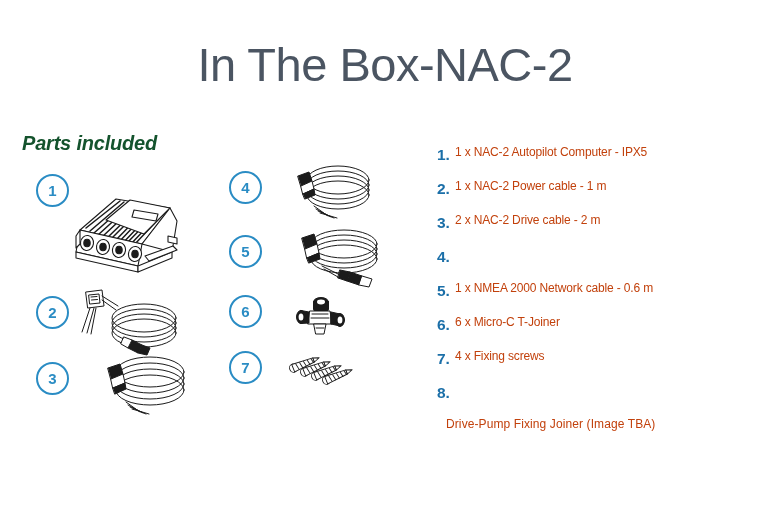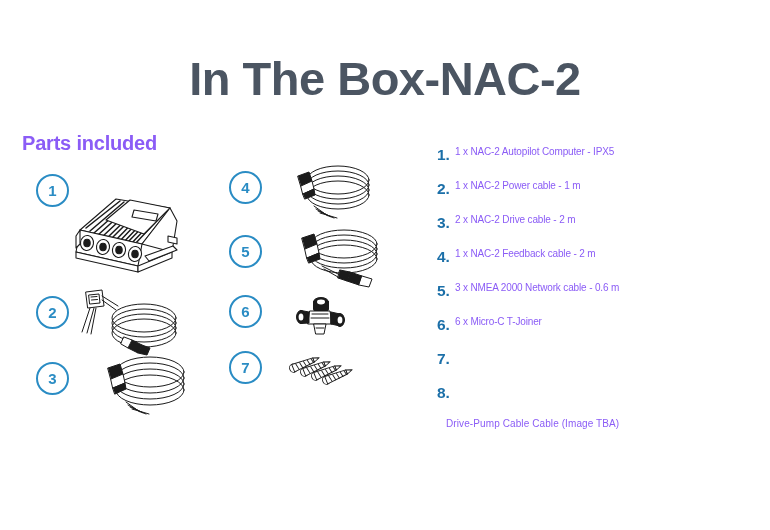--- a/index.html
+++ b/index.html
@@ -13,40 +13,41 @@
     position: relative;
     overflow: hidden;
     font-family: "Liberation Sans", sans-serif;
     -webkit-font-smoothing: antialiased;
   }
 
   
   #page-title {
     position: absolute;
     left: 0;
-    top: 54px;
+    top: 40px;
     width: 770px;
     text-align: center;
     font-size: 47px;
-    font-weight: bold;
+    font-weight: normal;
     letter-spacing: -0.5px;
     color: #4b5562;
     line-height: 1.05;
     white-space: nowrap;
   }
 
   
   #parts-heading {
     position: absolute;
     left: 22px;
     top: 132px;
     font-size: 20px;
     font-weight: bold;
-    color: #8b5cf6;
+    color: #14532d;
     letter-spacing: -0.2px;
+    font-style: italic;
   }
 
   
   .badge {
     position: absolute;
     width: 33px;
     height: 33px;
     border: 2px solid #2a8cc4;
     border-radius: 50%;
     box-sizing: border-box;
@@ -77,22 +78,22 @@
     white-space: nowrap;
   }
   .list-num {
     color: #1b6fa8;
     font-weight: bold;
     font-size: 15.5px;
     margin-right: 5px;
     line-height: 1.15;
   }
   .list-text {
-    color: #8b5cf6;
-    font-size: 10px;
+    color: #c2410c;
+    font-size: 12px;
     line-height: 1.15;
     letter-spacing: -0.15px;
   }
   .list-row.no-num { padding-left: 9px; }
   .list-row.no-num .list-text { letter-spacing: 0.1px; }
 </style>
 </head>
 <body>
 
 <div id="page-title">In The Box-NAC-2</div>
@@ -358,32 +359,32 @@
   <div class="list-row">
     <span class="list-num">2.</span>
     <span class="list-text">1 x NAC-2 Power cable - 1 m</span>
   </div>
   <div class="list-row">
     <span class="list-num">3.</span>
     <span class="list-text">2 x NAC-2 Drive cable - 2 m</span>
   </div>
   <div class="list-row">
     <span class="list-num">4.</span>
-    <span class="list-text">1 x NAC-2 Feedback cable - 2 m</span>
   </div>
   <div class="list-row">
     <span class="list-num">5.</span>
-    <span class="list-text">3 x NMEA 2000 Network cable - 0.6 m</span>
+    <span class="list-text">1 x NMEA 2000 Network cable - 0.6 m</span>
   </div>
   <div class="list-row">
     <span class="list-num">6.</span>
     <span class="list-text">6 x Micro-C T-Joiner</span>
   </div>
   <div class="list-row">
     <span class="list-num">7.</span>
+    <span class="list-text">4 x Fixing screws</span>
   </div>
   <div class="list-row">
     <span class="list-num">8.</span>
   </div>
   <div class="list-row no-num">
-    <span class="list-text">Drive-Pump Cable Cable (Image TBA)</span>
+    <span class="list-text">Drive-Pump Fixing Joiner (Image TBA)</span>
   </div>
 </div>
 
 </body></html>

